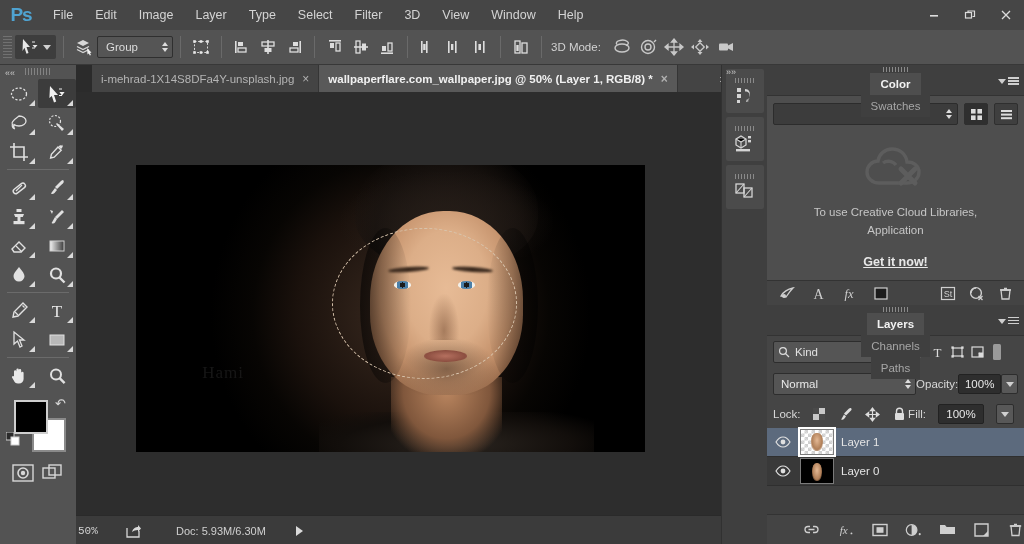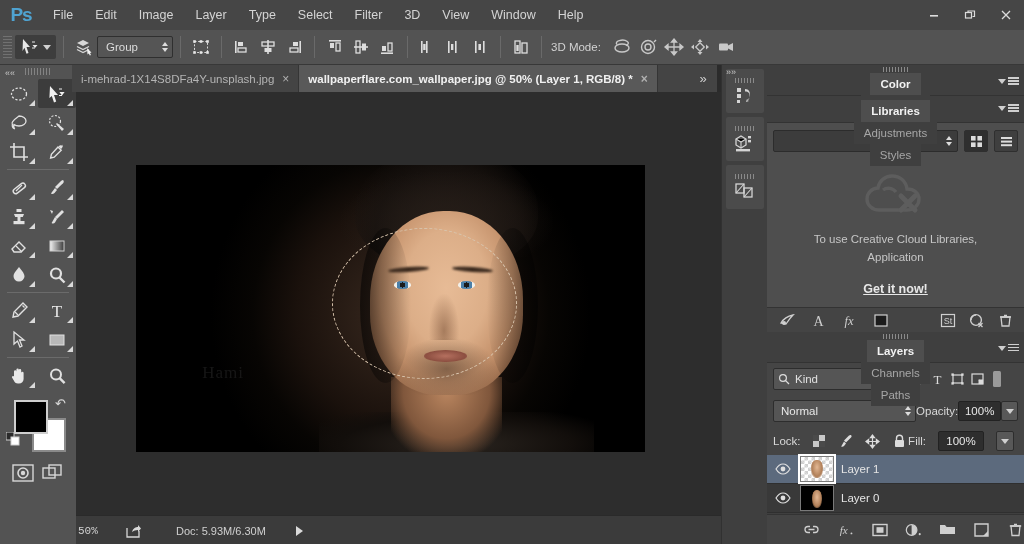--- a/index.html
+++ b/index.html
@@ -49,21 +49,21 @@
   }
   .spin{display:flex;flex-direction:column;gap:2px;margin-left:6px;}
   .spin i{display:block;width:0;height:0;border-left:3.5px solid transparent;border-right:3.5px solid transparent;}
   .spin i.up{border-bottom:4px solid #ddd;}
   .spin i.dn{border-top:4px solid #ddd;}
   .ob-label{font-size:11.5px;color:#d2d2d2;margin:0 8px 0 2px;}
   .obicon{width:26px;height:24px;display:flex;align-items:center;justify-content:center;}
 
   
   .tabbar{
-    position:absolute;left:72px;top:65px;width:645px;height:27px;
+    position:absolute;left:92px;top:65px;width:645px;height:27px;
     background:#444;display:flex;align-items:flex-end;
   }
   .doctab{
     height:27px;display:flex;align-items:center;gap:8px;padding:0 9px;
     font-size:11.5px;background:#444;color:#b4b4b4;border-right:1px solid #353535;
     white-space:nowrap;
   }
   .doctab.active{background:#595959;color:#f0f0f0;font-weight:bold;}
   .tabclose{font-size:12px;color:#b0b0b0;line-height:1;}
   .tab-overflow{
@@ -713,29 +713,20 @@
       </div>
     <div class="tabrow">
       <div class="ptab active">Color</div>
       <div class="ptab">Swatches</div>
       <div class="pmenu">
           <i class="mcaret"></i>
           <i class="mlines"></i>
         </div>
     </div>
 
-    <div class="tabrow" style="margin-top:4px;">
-      <div class="ptab active">Libraries</div>
-      <div class="ptab">Adjustments</div>
-      <div class="ptab">Styles</div>
-      <div class="pmenu">
-          <i class="mcaret"></i>
-          <i class="mlines"></i>
-        </div>
-    </div>
 
     <div class="lib-search">
       <div class="lib-combo">
         <span class="spin">
             <i class="up"></i>
             <i class="dn"></i>
           </span>
       </div>
       <div class="lib-viewbtn active">
         <svg width="13" height="13" viewBox="0 0 13 13">

